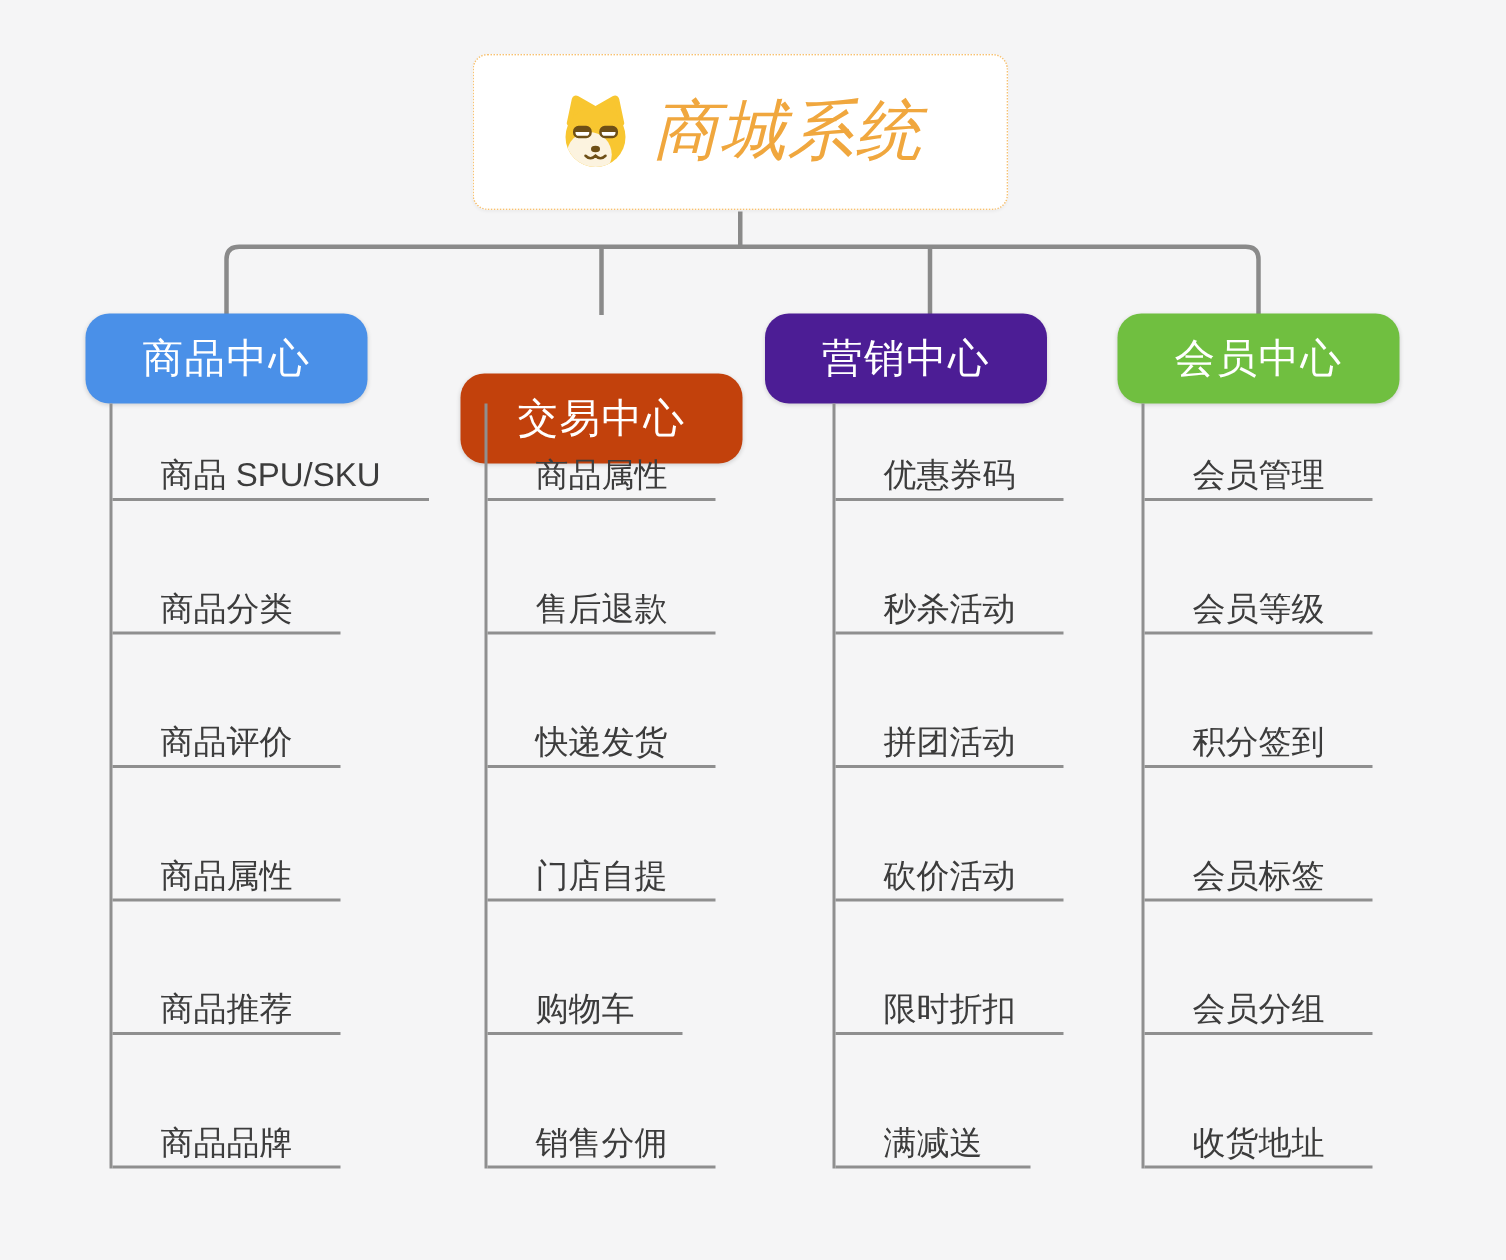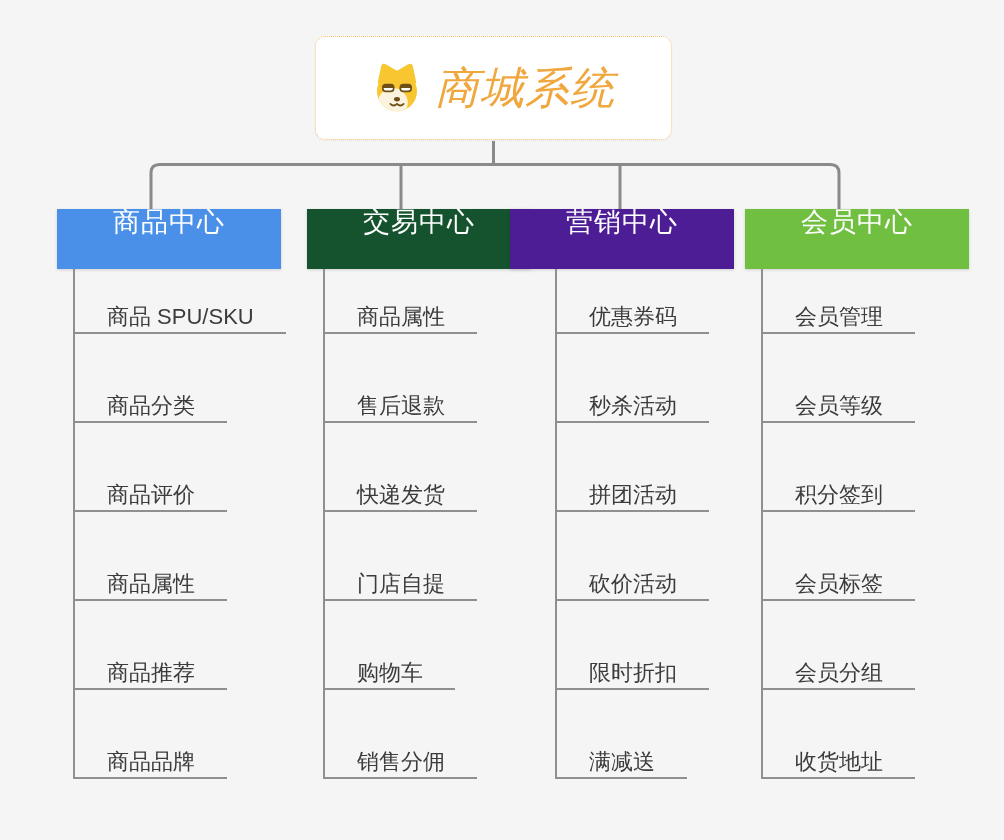--- a/index.html
+++ b/index.html
@@ -39,23 +39,24 @@
     font-size: 44px;
     letter-spacing: 1px;
     color: var(--root-text, #F0A73E);
     line-height: 1;
     white-space: nowrap;
   }
   .doge { width: 50px; height: 50px; flex: 0 0 auto; }
   .branch-box {
     position: absolute;
     top: 209px;
-    width: 224px; height: 60px;
-    border-radius: 0;
+    width: 188px; height: 60px;
+    border-radius: 16px;
     display: flex;
+    align-items: center;
     justify-content: center;
     box-shadow: 0 1px 3px rgba(0,0,0,0.15);
   }
   .branch-label {
     color: var(--branch-text, #FFFFFF);
     font-size: 27px;
     letter-spacing: 1px;
     line-height: 1;
     white-space: nowrap;
   }
@@ -133,21 +134,21 @@
           <div class="leaf">
             <span class="leaf-label">商品推荐</span>
           </div>
           <div class="leaf">
             <span class="leaf-label">商品品牌</span>
           </div>
         </div>
   </div>
 
   <div>
-    <div class="branch-box" style="left: 307px; background: #14532d;">
+    <div class="branch-box" style="left: 307px; background: #c2410c; margin-top: 40px;">
       <span class="branch-label">交易中心</span>
     </div>
     <div class="branch-children" style="left: 323px;">
           <div class="leaf">
             <span class="leaf-label">商品属性</span>
           </div>
           <div class="leaf">
             <span class="leaf-label">售后退款</span>
           </div>
           <div class="leaf">

